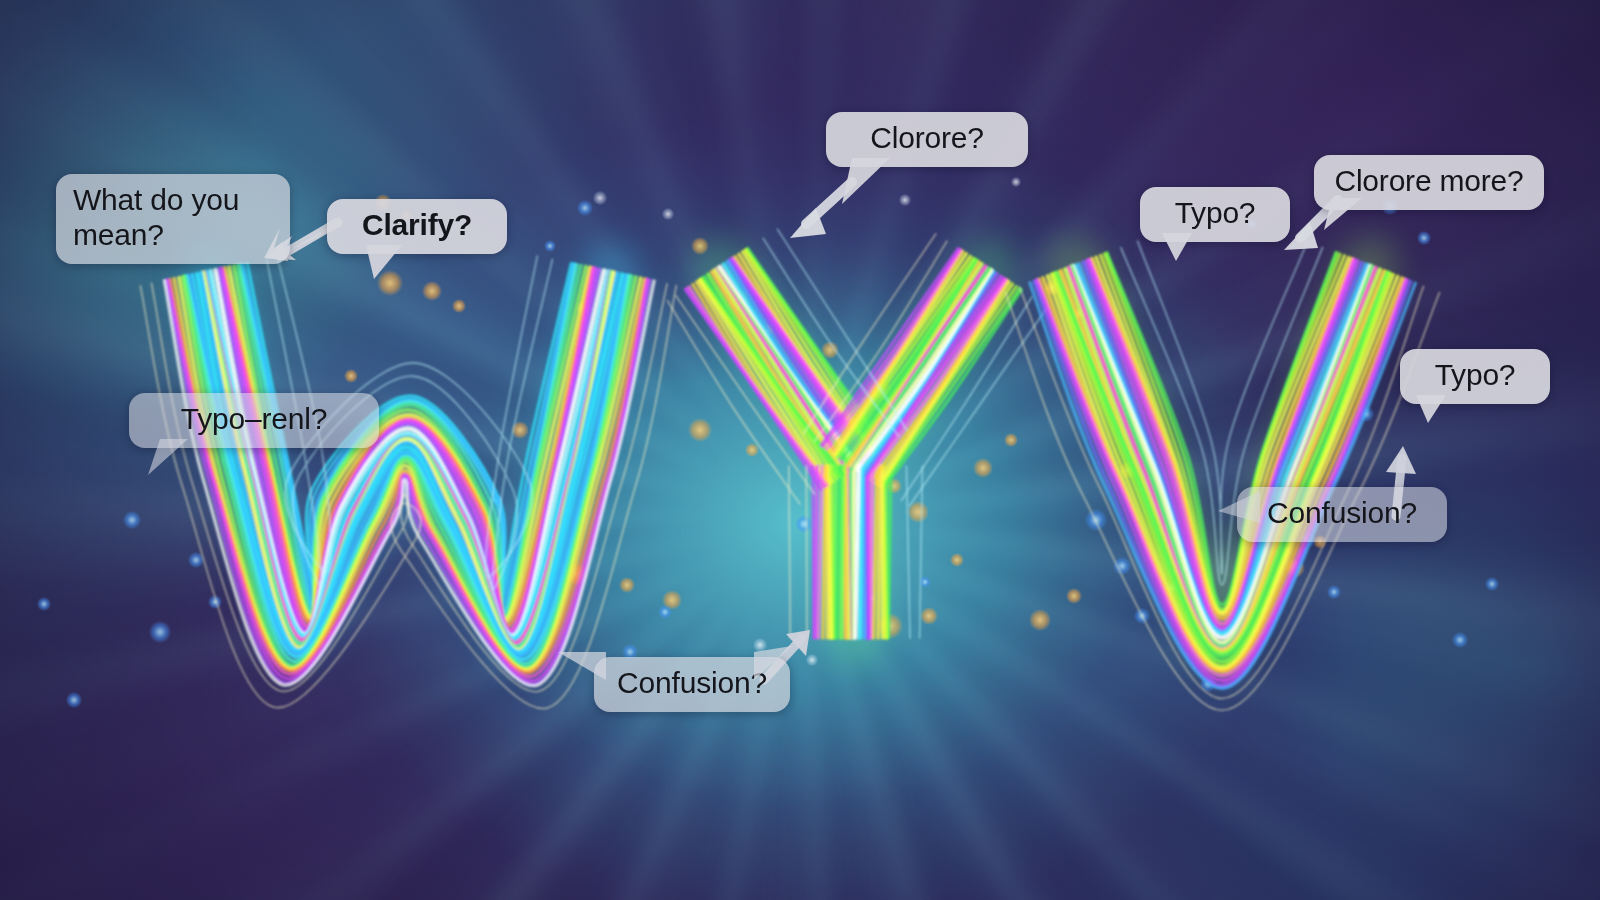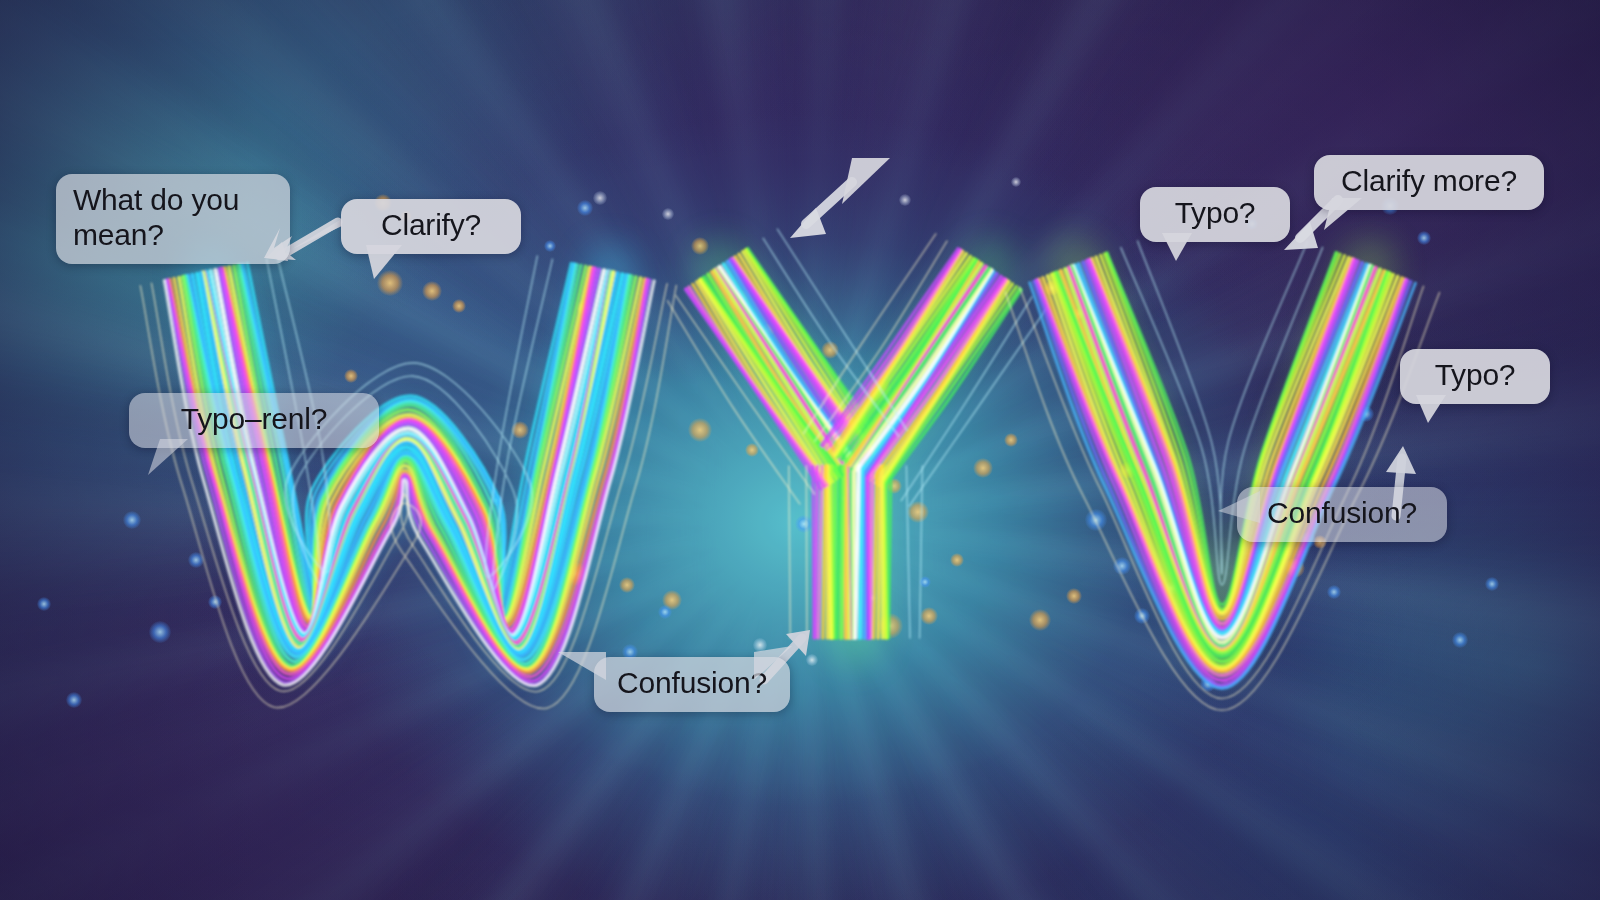--- a/index.html
+++ b/index.html
@@ -454,41 +454,42 @@
   <div class="arrow" style="left:758px; top:626px;">
     <svg width="60" height="60" viewBox="0 0 60 60">
       <path d="M6 54 L44 12" stroke="#cfd2dc" stroke-width="9" stroke-linecap="round" opacity="0.9"></path>
       <path d="M28 8 L52 4 L48 30 Z" fill="#cfd2dc" opacity="0.94"></path>
     </svg>
   </div>
 
   <div class="bubble translucent-strong" style="left:56px; top:174px; width:200px;">What do you
 mean?</div>
 
-  <div class="bubble" style="left:341px; top:199px; width:146px; text-align:center;">Clarify?</div>
+  <div class="bubble" style="left:327px; top:199px; width:146px; text-align:center;font-weight:bold;">Clarify?</div>
   <div class="tail" style="left:364px; top:245px;">
     <svg width="40" height="36" viewBox="0 0 40 36">
         <path d="M2 0 L38 0 L10 34 Z" fill="rgba(214,214,222,0.93)"></path>
       </svg>
   </div>
 
+  <div class="bubble" style="left:826px; top:112px; width:168px; text-align:center;">Clorore?</div>
   <div class="tail" style="left:836px; top:158px;">
     <svg width="56" height="48" viewBox="0 0 56 48">
         <path d="M16 0 L54 0 L6 46 Z" fill="rgba(214,214,222,0.93)"></path>
       </svg>
   </div>
 
   <div class="bubble" style="left:1140px; top:187px; width:116px; text-align:center;">Typo?</div>
   <div class="tail" style="left:1160px; top:233px;">
     <svg width="34" height="30" viewBox="0 0 34 30">
         <path d="M2 0 L32 0 L16 28 Z" fill="rgba(214,214,222,0.93)"></path>
       </svg>
   </div>
 
-  <div class="bubble" style="left:1314px; top:155px; width:196px; text-align:center;">Clarify more?</div>
+  <div class="bubble" style="left:1314px; top:155px; width:196px; text-align:center;">Clorore more?</div>
   <div class="tail" style="left:1320px; top:198px;">
     <svg width="44" height="34" viewBox="0 0 44 34">
         <path d="M12 0 L42 0 L4 32 Z" fill="rgba(214,214,222,0.93)"></path>
       </svg>
   </div>
 
   <div class="bubble" style="left:1400px; top:349px; width:116px; text-align:center;">Typo?</div>
   <div class="tail" style="left:1414px; top:395px;">
     <svg width="34" height="30" viewBox="0 0 34 30">
         <path d="M2 0 L32 0 L14 28 Z" fill="rgba(214,214,222,0.93)"></path>

